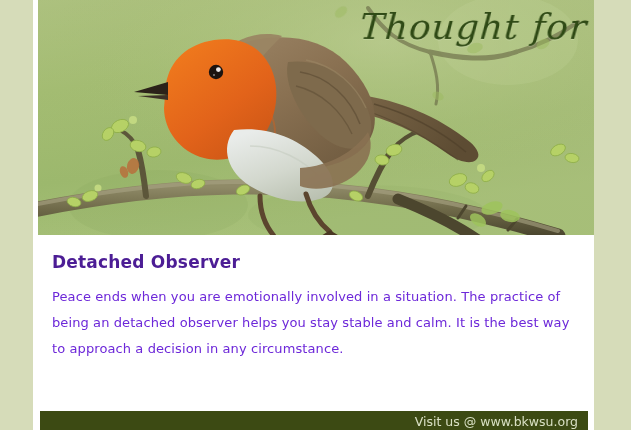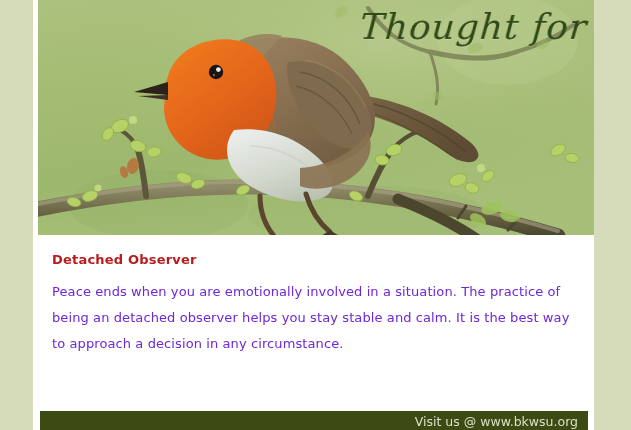--- a/index.html
+++ b/index.html
@@ -36,23 +36,23 @@
     transform:skewX(-4deg);
     text-shadow:0 1px 0 rgba(255,255,255,.18);
   }
 
   
   .article{
     position:absolute;left:52px;top:252px;width:520px;
   }
   .article h2{
     margin:0 0 12px 0;
-    font-size:13px;
+    font-size:17px;
     font-weight:bold;
-    color:#b91c1c;
+    color:#4c1d95;
     letter-spacing:.2px;
   }
   .article p{
     margin:0;
     font-size:13px;
     line-height:26px;
     color:#6d28d9;
     letter-spacing:.1px;
   }
 

